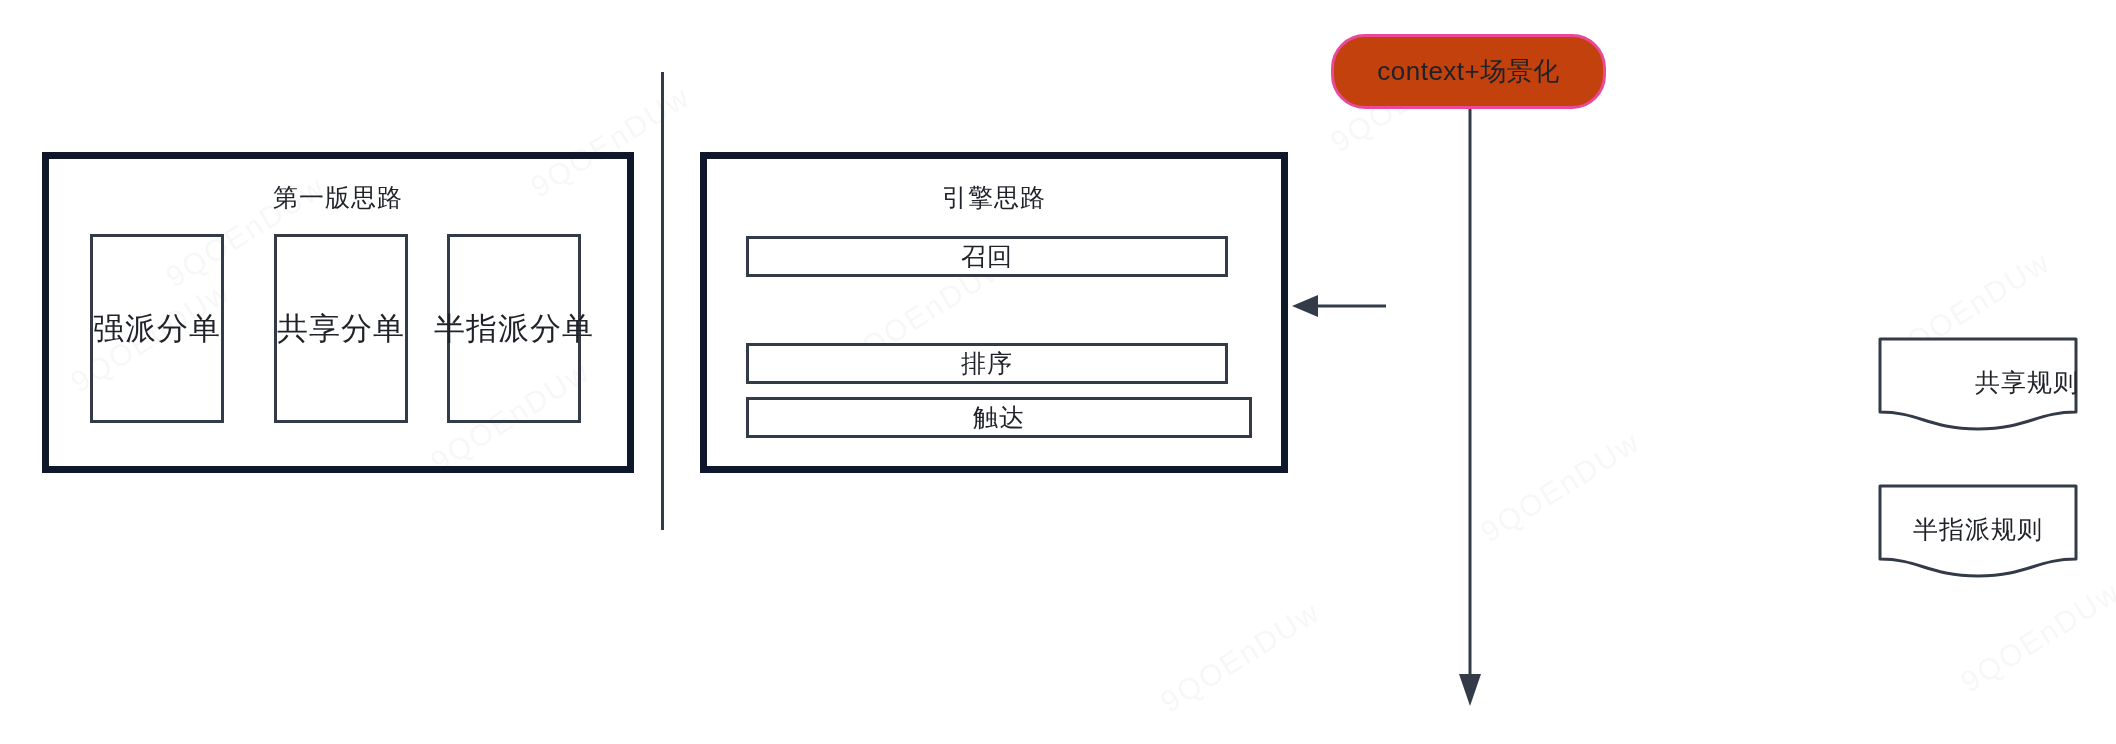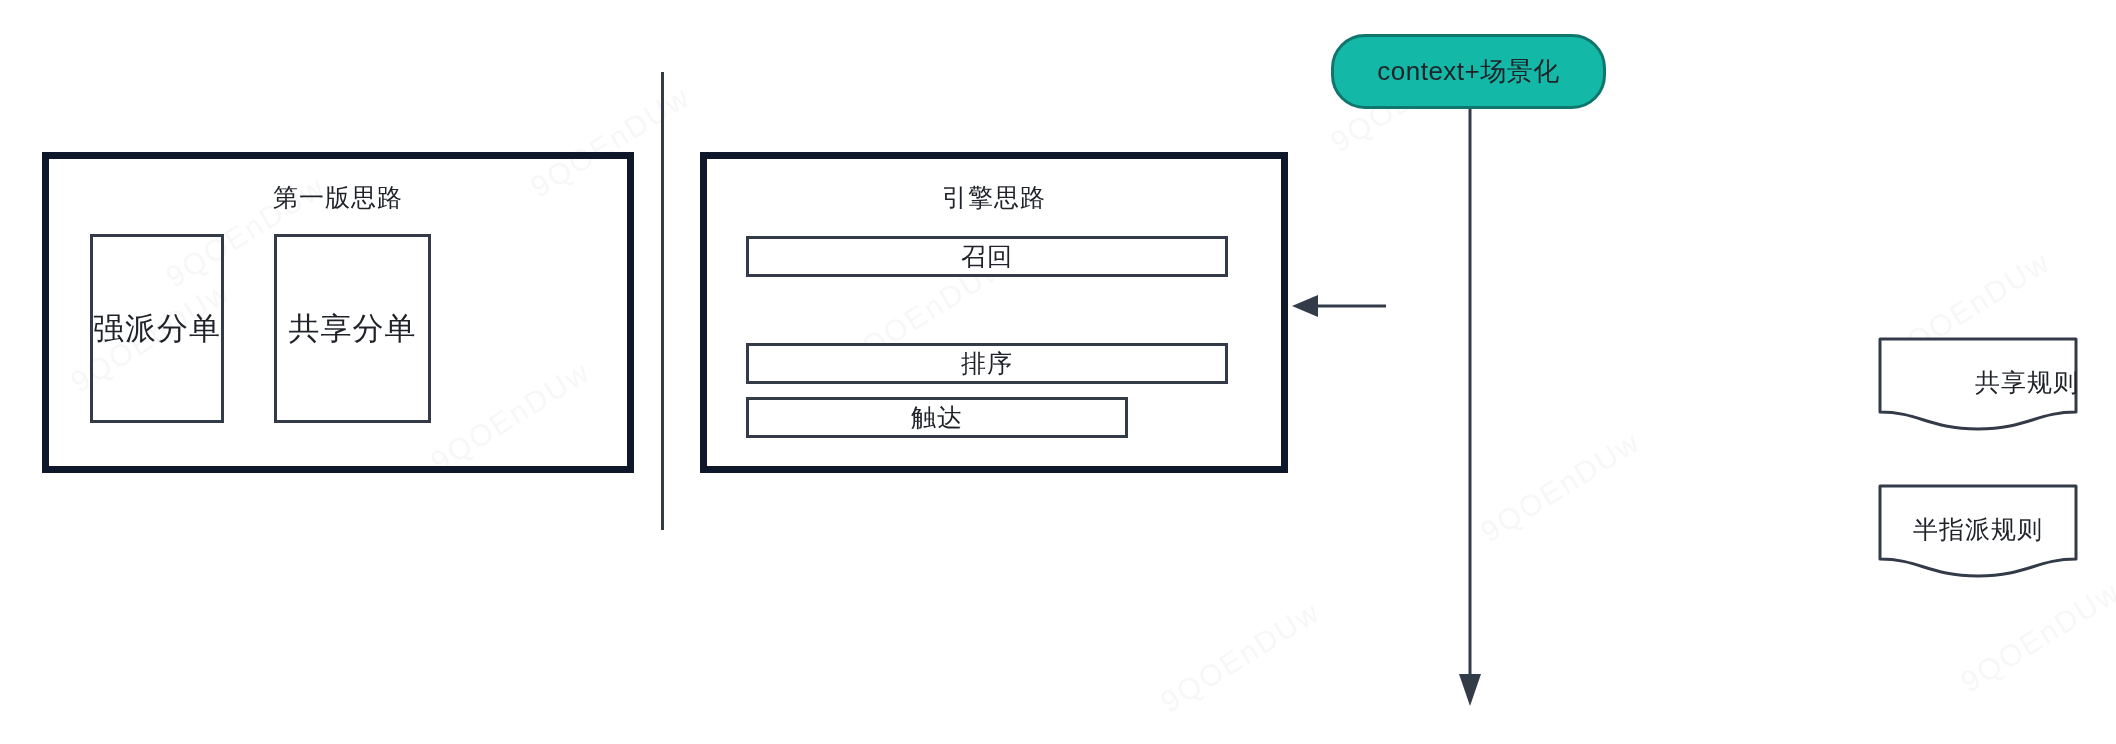--- a/index.html
+++ b/index.html
@@ -68,24 +68,24 @@
   .stage-label {
     font-size: 25px;
     color: #1f2228;
     letter-spacing: 1px;
     white-space: nowrap;
   }
 
   
   .stadium {
     position: absolute;
-    border: 3px solid #0f766e;
+    border: 3px solid #ec4899;
     border-radius: 34px;
     box-sizing: border-box;
-    background: #14b8a6;
+    background: #c2410c;
     display: flex;
     align-items: center;
     justify-content: center;
     z-index: 4;
   }
   .stadium-label {
     font-size: 26px;
     color: #1f2228;
     letter-spacing: 0.5px;
     white-space: nowrap;
@@ -155,24 +155,27 @@
   <div class="wm" style="left:1320px;top:80px;">9QOEnDUw</div>
 
   <div class="panel" style="left:42px; top:152px; width:592px; height:321px;">
     <div class="panel-title" style="top:22px;">第一版思路</div>
   </div>
 
   <div class="sub-box" style="left:90px; top:234px; width:134px; height:189px;">
     <span class="sub-box-label">强派分单</span>
   </div>
 
-  <div class="sub-box" style="left:274px; top:234px; width:157px; height:189px;">
+  <div class="sub-box" style="left:274px; top:234px; width:134px; height:189px;">
     <span class="sub-box-label">共享分单</span>
   </div>
 
+  <div class="sub-box" style="left:447px; top:234px; width:134px; height:189px;">
+    <span class="sub-box-label">半指派分单</span>
+  </div>
 
   <div class="divider" style="left:661px; top:72px; width:3px; height:458px;"></div>
 
   <div class="stadium" style="left:1331px; top:34px; width:275px; height:75px;">
     <span class="stadium-label">context+场景化</span>
   </div>
 
   <div class="connector" style="left:1455px; top:108px; width:30px; height:600px;">
     <svg width="30" height="600" viewBox="0 0 30 600">
       <line x1="15" y1="0" x2="15" y2="578" stroke="#333b49" stroke-width="3"></line>
@@ -186,21 +189,21 @@
 
   <div class="stage-row" style="left:746px; top:236px; width:482px; height:41px;">
     <span class="stage-label">召回</span>
   </div>
 
 
   <div class="stage-row" style="left:746px; top:343px; width:482px; height:41px;">
     <span class="stage-label">排序</span>
   </div>
 
-  <div class="stage-row" style="left:746px; top:397px; width:382px; height:41px;">
+  <div class="stage-row" style="left:746px; top:397px; width:506px; height:41px;">
     <span class="stage-label">触达</span>
   </div>
 
   <div class="connector" style="left:1290px; top:288px; width:96px; height:36px;">
     <svg width="96" height="36" viewBox="0 0 96 36">
       <line x1="96" y1="18" x2="22" y2="18" stroke="#333b49" stroke-width="3"></line>
       <polygon points="2,18 28,7 28,29" fill="#333b49"></polygon>
     </svg>
   </div>
 

